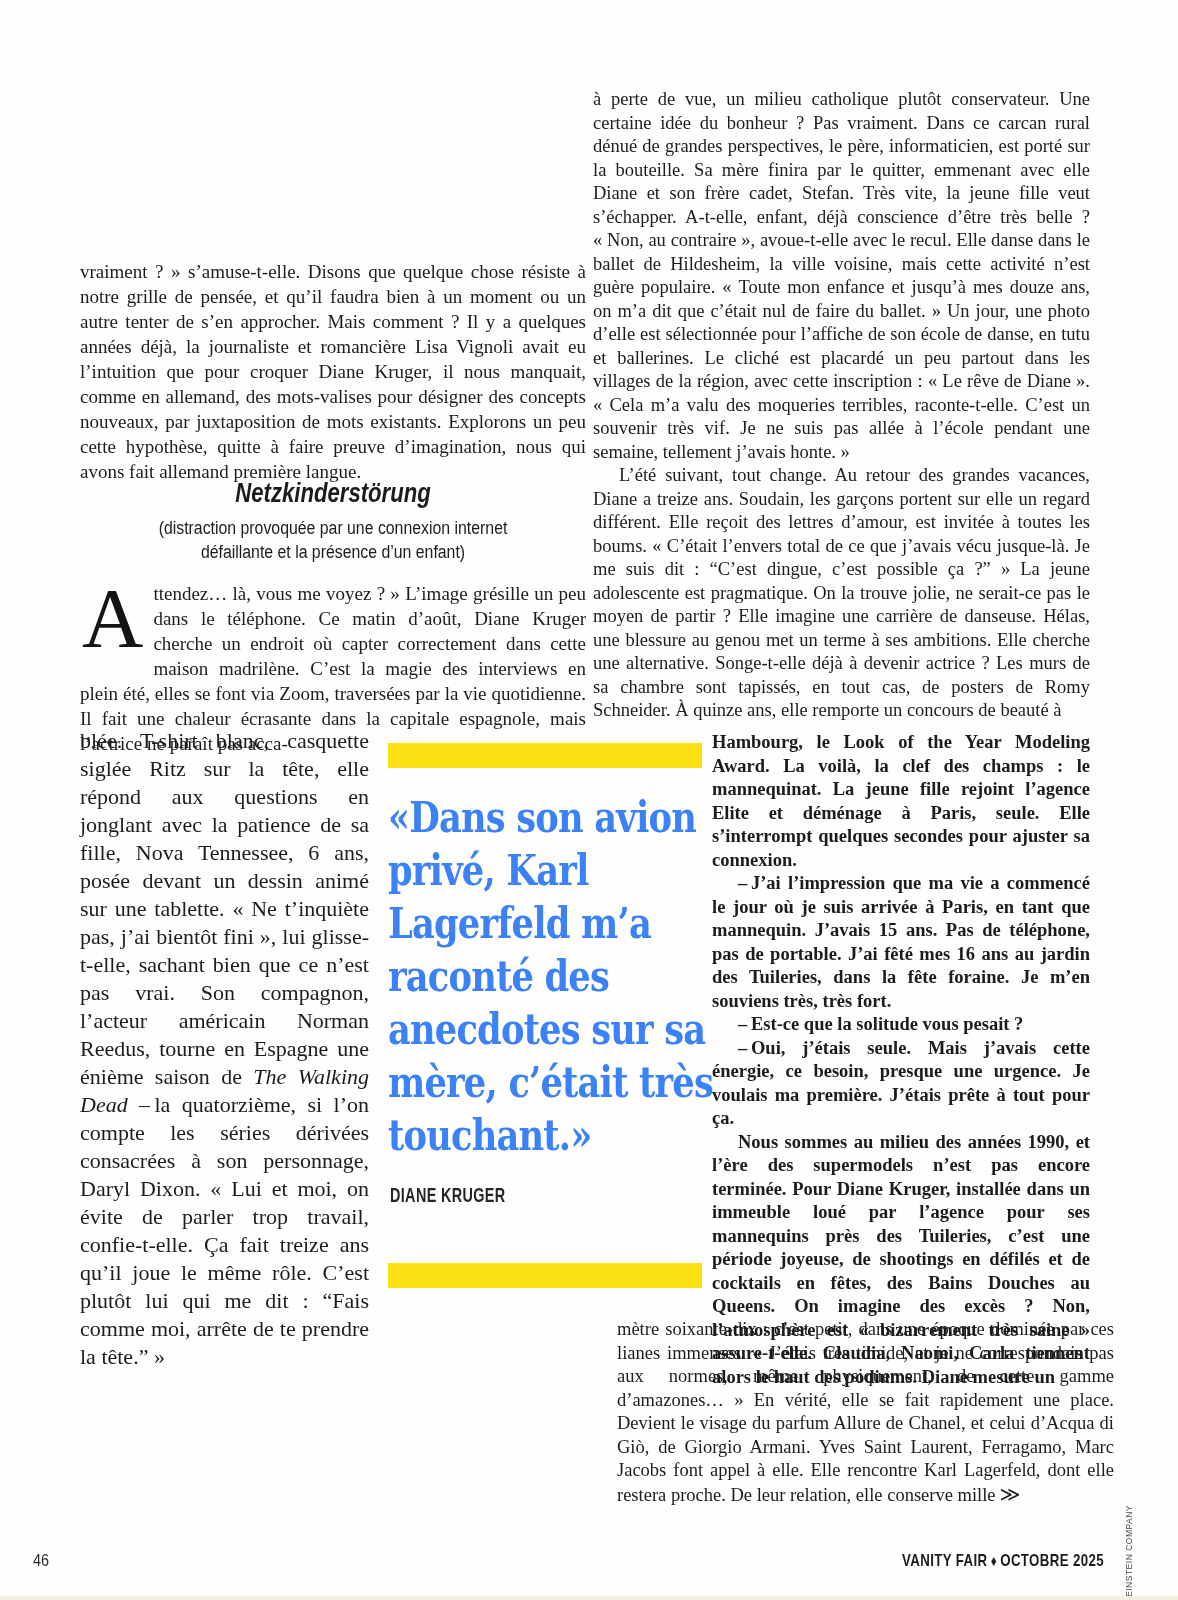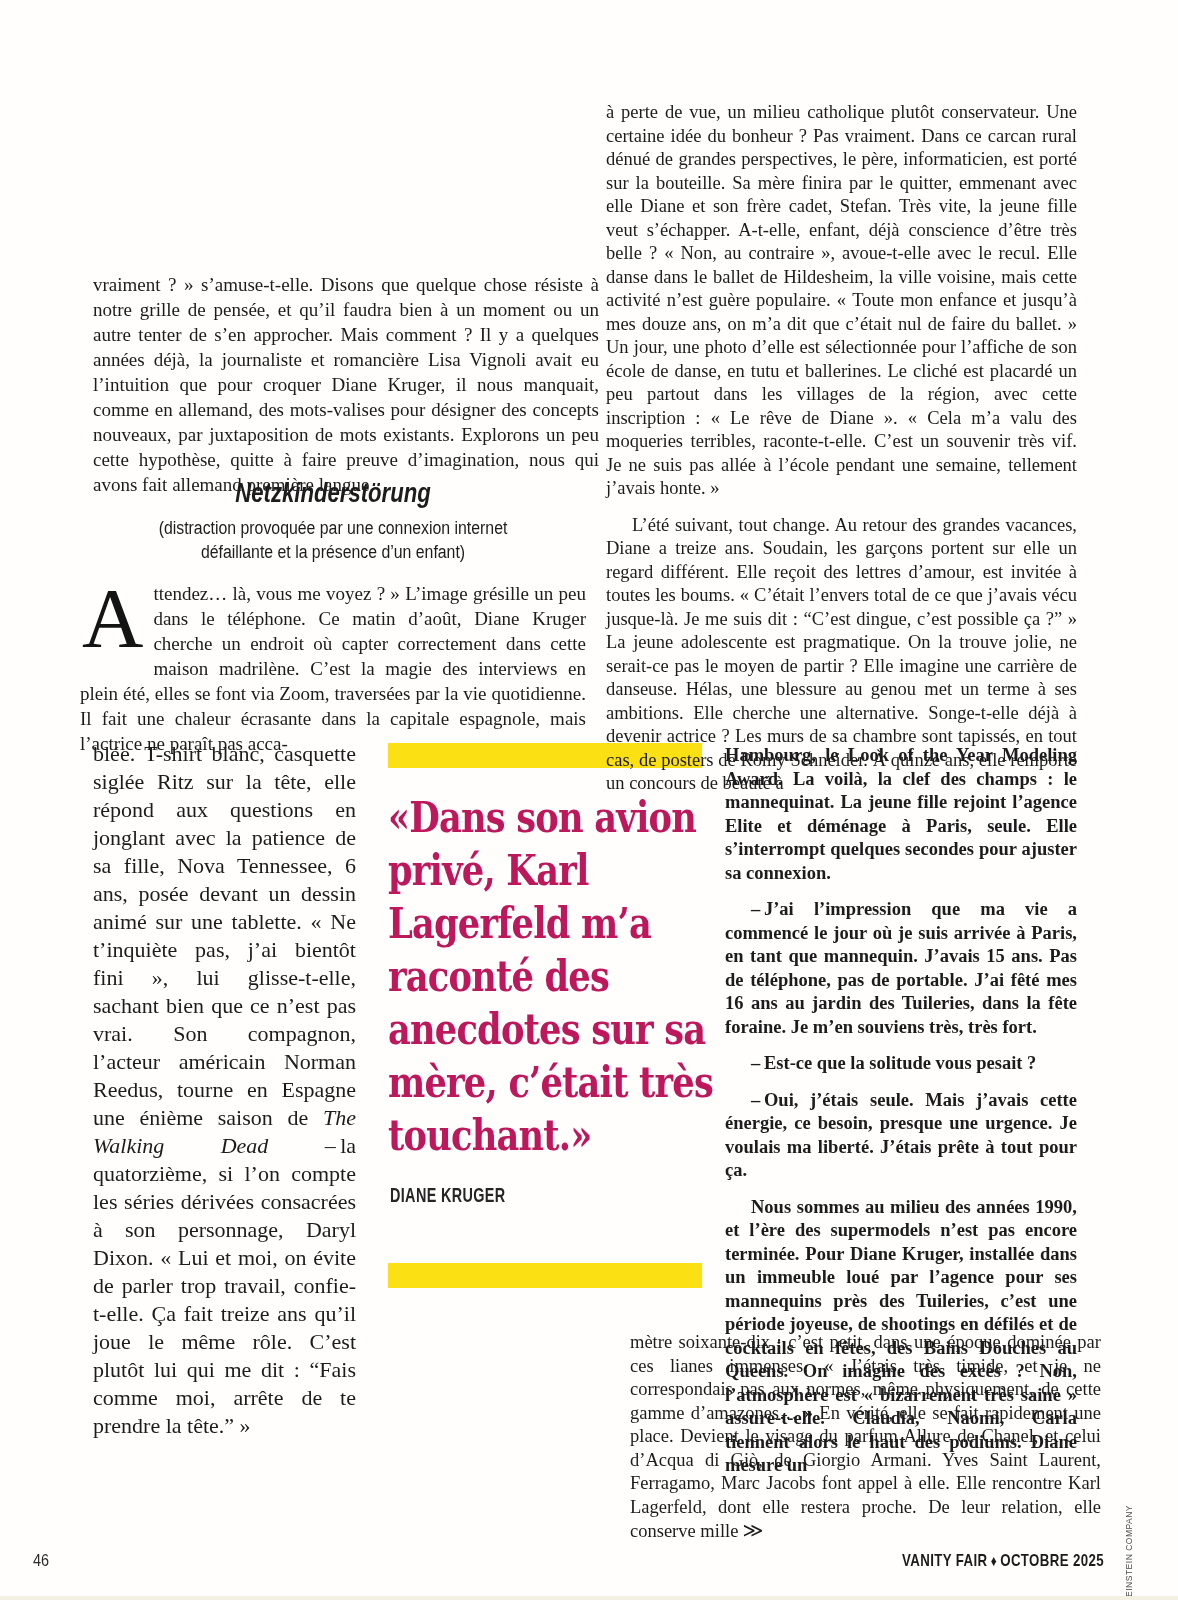--- a/index.html
+++ b/index.html
@@ -1,19 +1,19 @@
 <!DOCTYPE html>
 <html style="--highlight: #FBE013;"><head>
 <meta charset="utf-8">
 <style>
   html,body{margin:0;padding:0;background:#e9e9e9;}
   .page{position:relative;width:1178px;height:1600px;margin:0 auto;background:#fffefc;
         font-family:"Liberation Serif",serif;color:#1c1c1c;overflow:hidden;}
   .abs{position:absolute;}
-  p{margin:13px;padding:0;}
+  p{margin:0;padding:0;}
   .just{text-align:justify;}
   .body-wide{font-size:19px;line-height:25px;}
   .body-right{font-size:18.5px;line-height:23.5px;}
   .body-narrow{font-size:22px;line-height:28px;}
   .indent{text-indent:26px;}
 
   #left-p1{left:80px;top:259px;width:506px;}
   #heading{left:80px;top:478px;width:506px;text-align:center;
            font-family:"Liberation Sans",sans-serif;font-weight:700;font-style:italic;
            font-size:27px;transform:scaleX(0.82);transform-origin:center;}
@@ -22,21 +22,21 @@
   #def1{top:517px;} #def2{top:541px;}
   #dropcap-para{left:80px;top:581px;width:506px;}
   .dropcap{float:left;font-family:"Liberation Serif",serif;font-size:85px;line-height:62px;
            height:70px;padding:6px 10px 0 2px;color:#141414;}
   #left-narrow{left:80px;top:727px;width:289px;}
 
   .bar{background:var(--highlight,#FBE013);height:25px;width:314px;left:388px;}
   #bar-top{top:743px;}
   #bar-bottom{top:1263px;}
   #quote{left:388px;top:791px;width:320px;font-family:"DejaVu Serif",serif;font-weight:700;
-         font-size:43px;line-height:53px;letter-spacing:-1px;color:#be185d;}
+         font-size:43px;line-height:53px;letter-spacing:-1px;color:#3b82f6;}
   .quote-line{white-space:nowrap;transform:scaleX(0.82);transform-origin:left;}
   #attribution{left:390px;top:1184px;font-family:"Liberation Sans",sans-serif;font-size:20px;
          letter-spacing:0.5px;color:#252525;transform:scaleX(0.72);transform-origin:left;
          font-weight:700;white-space:nowrap;}
 
   #right-top{left:593px;top:88px;width:497px;}
   #right-narrow{left:712px;top:731px;width:378px;font-weight:bold;}
   #right-bottom{left:617px;top:1318px;width:497px;}
   .arrow{font-family:"DejaVu Sans",sans-serif;font-size:20px;color:#1c1c1c;padding-left:4px;}
 
@@ -85,21 +85,21 @@
 
   <div class="abs just body-right" id="right-top">
     <p>à perte de vue, un milieu catholique plutôt conservateur. Une certaine idée du bonheur&nbsp;? Pas vraiment. Dans ce carcan rural dénué de grandes perspectives, le père, informaticien, est porté sur la bouteille. Sa mère finira par le quitter, emmenant avec elle Diane et son frère cadet, Stefan. Très vite, la jeune fille veut s’échapper. A-t-elle, enfant, déjà conscience d’être très belle&nbsp;? «&nbsp;Non, au contraire&nbsp;», avoue-t-elle avec le recul. Elle danse dans le ballet de Hildesheim, la ville voisine, mais cette activité n’est guère populaire. «&nbsp;Toute mon enfance et jusqu’à mes douze ans, on m’a dit que c’était nul de faire du ballet.&nbsp;» Un jour, une photo d’elle est sélectionnée pour l’affiche de son école de danse, en tutu et ballerines. Le cliché est placardé un peu partout dans les villages de la région, avec cette inscription&nbsp;: «&nbsp;Le rêve de Diane&nbsp;». «&nbsp;Cela m’a valu des moqueries terribles, raconte-t-elle. C’est un souvenir très vif. Je ne suis pas allée à l’école pendant une semaine, tellement j’avais honte.&nbsp;»</p>
     <p class="indent">L’été suivant, tout change. Au retour des grandes vacances, Diane a treize ans. Soudain, les garçons portent sur elle un regard différent. Elle reçoit des lettres d’amour, est invitée à toutes les boums. «&nbsp;C’était l’envers total de ce que j’avais vécu jusque-là. Je me suis dit&nbsp;: “C’est dingue, c’est possible ça&nbsp;?”&nbsp;» La jeune adolescente est pragmatique. On la trouve jolie, ne serait-ce pas le moyen de partir&nbsp;? Elle imagine une carrière de danseuse. Hélas, une blessure au genou met un terme à ses ambitions. Elle cherche une alternative. Songe-t-elle déjà à devenir actrice&nbsp;? Les murs de sa chambre sont tapissés, en tout cas, de posters de Romy Schneider. À quinze ans, elle remporte un concours de beauté à</p>
   </div>
 
   <div class="abs just body-right" id="right-narrow">
     <p>Hambourg, le Look of the Year Modeling Award. La voilà, la clef des champs&nbsp;: le mannequinat. La jeune fille rejoint l’agence Elite et déménage à Paris, seule. Elle s’interrompt quelques secondes pour ajuster sa connexion.</p>
     <p class="indent">– J’ai l’impression que ma vie a commencé le jour où je suis arrivée à Paris, en tant que mannequin. J’avais 15&nbsp;ans. Pas de téléphone, pas de portable. J’ai fêté mes 16&nbsp;ans au jardin des Tuileries, dans la fête foraine. Je m’en souviens très, très fort.</p>
     <p class="indent">– Est-ce que la solitude vous pesait&nbsp;?</p>
-    <p class="indent">– Oui, j’étais seule. Mais j’avais cette énergie, ce besoin, presque une urgence. Je voulais ma liberté. J’étais prête à tout pour ça.</p>
+    <p class="indent">– Oui, j’étais seule. Mais j’avais cette énergie, ce besoin, presque une urgence. Je voulais ma première. J’étais prête à tout pour ça.</p>
     <p class="indent">Nous sommes au milieu des années 1990, et l’ère des supermodels n’est pas encore terminée. Pour Diane Kruger, installée dans un immeuble loué par l’agence pour ses mannequins près des Tuileries, c’est une période joyeuse, de shootings en défilés et de cocktails en fêtes, des Bains Douches au Queens. On imagine des excès&nbsp;? Non, l’atmosphère est «&nbsp;bizarrement très saine&nbsp;» assure-t-elle. Claudia, Naomi, Carla tiennent alors le haut des podiums. Diane mesure un</p>
   </div>
 
   <div class="abs just body-right" id="right-bottom">
     <p><span>mètre soixante-dix&nbsp;: c’est petit, dans une époque dominée par ces lianes immenses. «&nbsp;J’étais très timide, et je ne correspondais pas aux normes, même physiquement, de cette gamme d’amazones…&nbsp;» En vérité, elle se fait rapidement une place. Devient le visage du parfum Allure de Chanel, et celui d’Acqua di Giò, de Giorgio Armani. Yves Saint Laurent, Ferragamo, Marc Jacobs font appel à elle. Elle rencontre Karl Lagerfeld, dont elle restera proche. De leur relation, elle conserve mille</span><span class="arrow">≫</span></p>
   </div>
 
   <div class="abs" id="credit">GETTY IMAGES, WARNER BROS/COURTESY EVERETT COLLECTION, EVERETT COLLECTION / EVERETT COLLECTION, WEINSTEIN COMPANY</div>
 
   <div class="abs" id="page-num">46</div>

